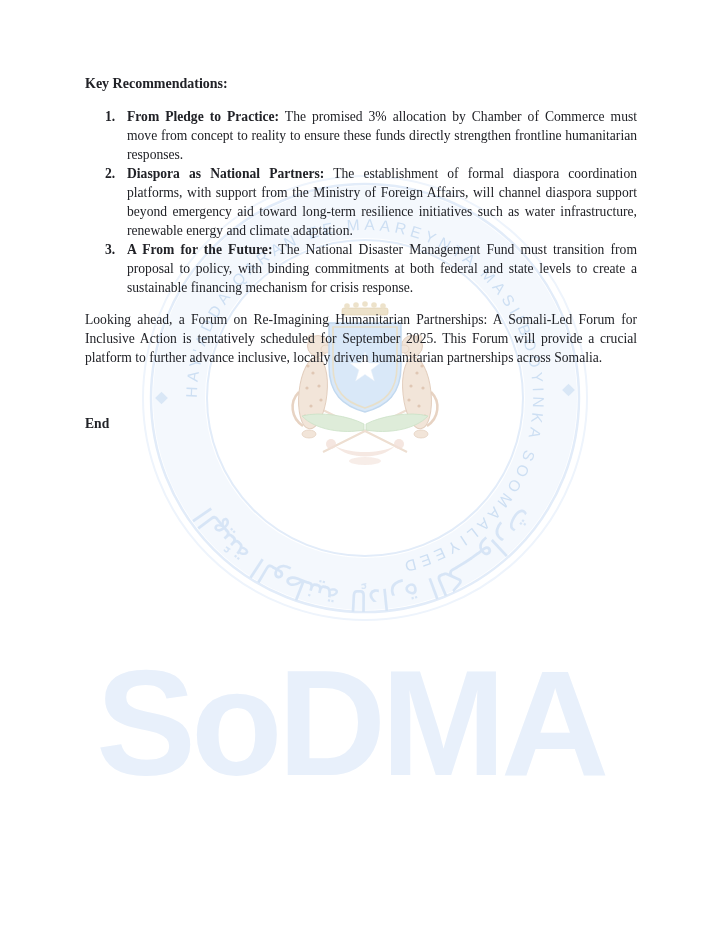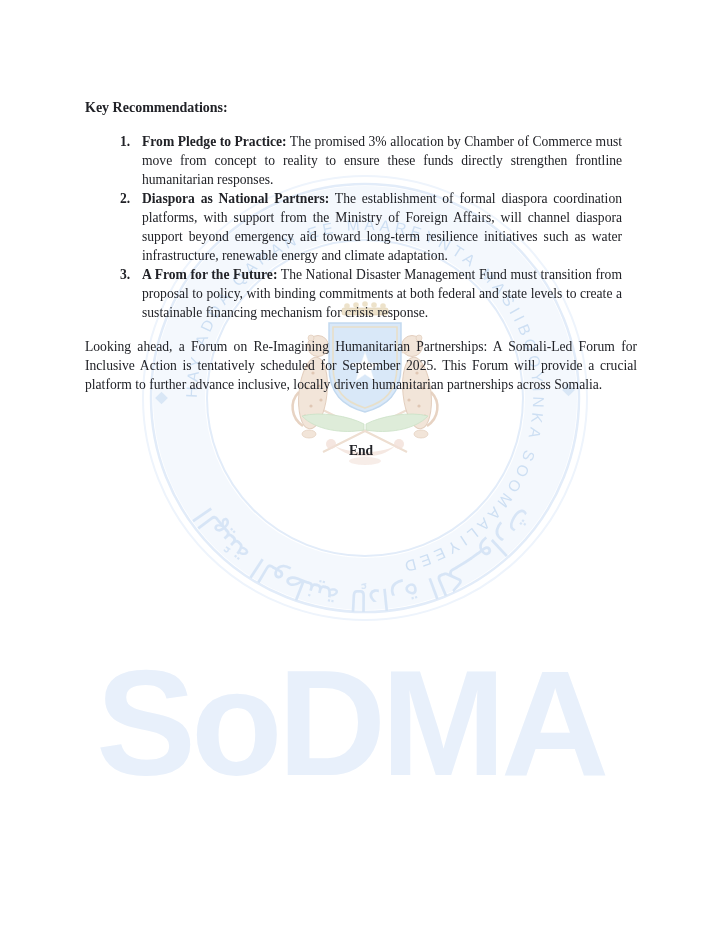--- a/index.html
+++ b/index.html
@@ -21,35 +21,35 @@
     font-family:"Liberation Sans", sans-serif;
     font-weight:bold;font-size:150px;line-height:1;
     letter-spacing:-5px;
     color:#e8f0fb;
     user-select:none;pointer-events:none;
     white-space:nowrap;
   }
 
   
   .content{
-    position:absolute;left:85px;top:98px;width:552px;z-index:2;
+    position:absolute;left:85px;top:74px;width:552px;z-index:2;
     font-size:13.6px;line-height:19px;text-align:justify;
   }
   .doc-heading{
     font-size:14px;font-weight:bold;margin:0 0 14px 0;text-align:left;
   }
-  ol.rec-list{list-style:none;margin:15px;padding:0 0 0 42px;}
+  ol.rec-list{list-style:none;margin:0;padding:0 0 0 42px;}
   ol.rec-list li{text-indent:-22px;margin:0;}
   ol.rec-list .num{
     display:inline-block;width:22px;text-indent:0;font-weight:bold;
   }
   .rec-title{font-weight:bold;}
   .closing{margin:13px 0 0 0;}
   .end-marker{
-    margin-top:47px;text-align:center;font-weight:bold;font-size:13.6px;
+    margin-top:47px;font-weight:bold;font-size:13.6px;
   }
 </style>
 </head>
 <body>
 
 <div class="page">
 
   <div class="seal-wrap">
     <svg width="470" height="470" viewBox="-235 -235 470 470">
 

